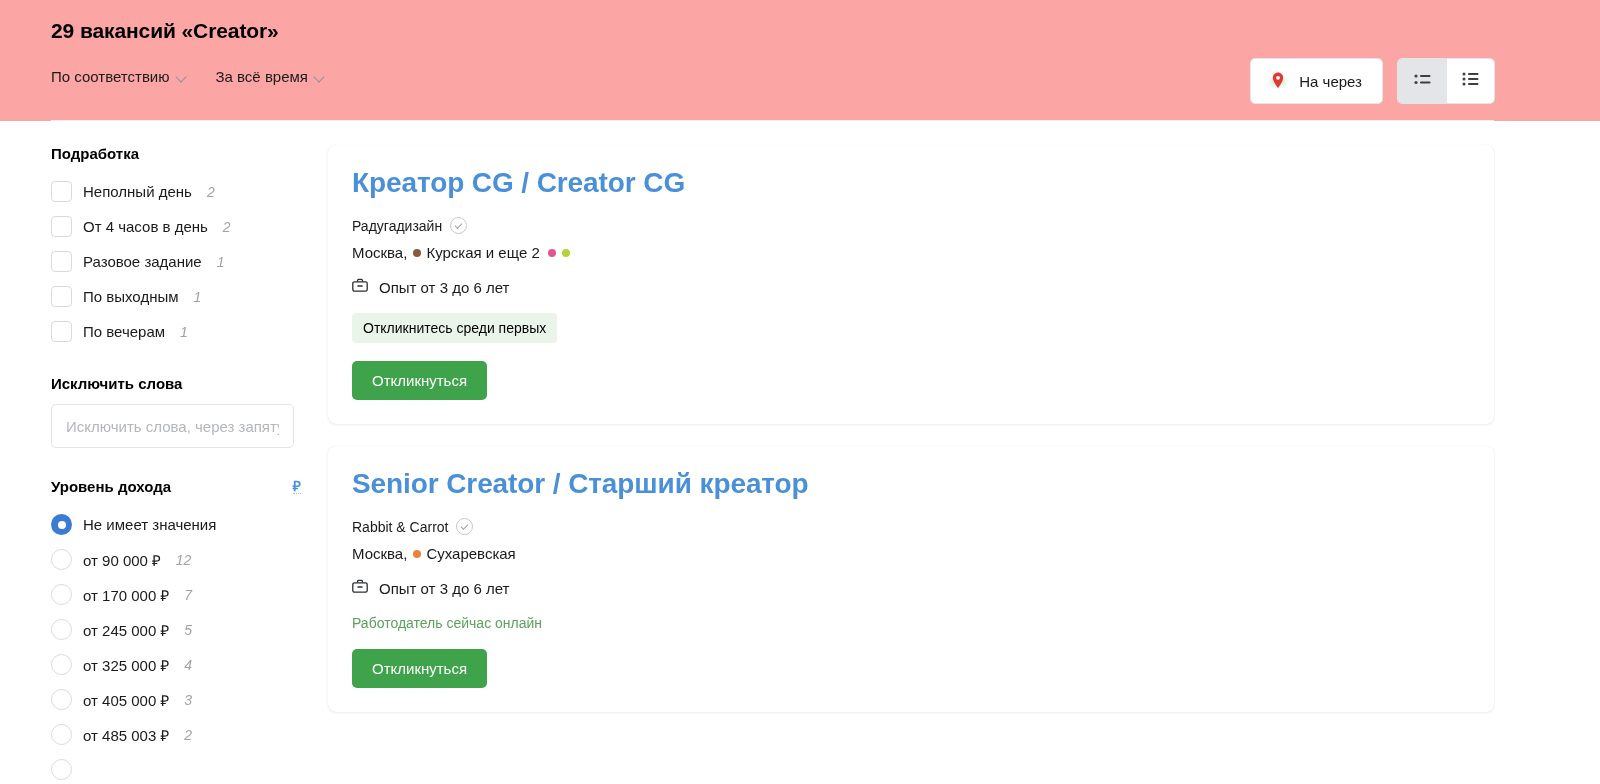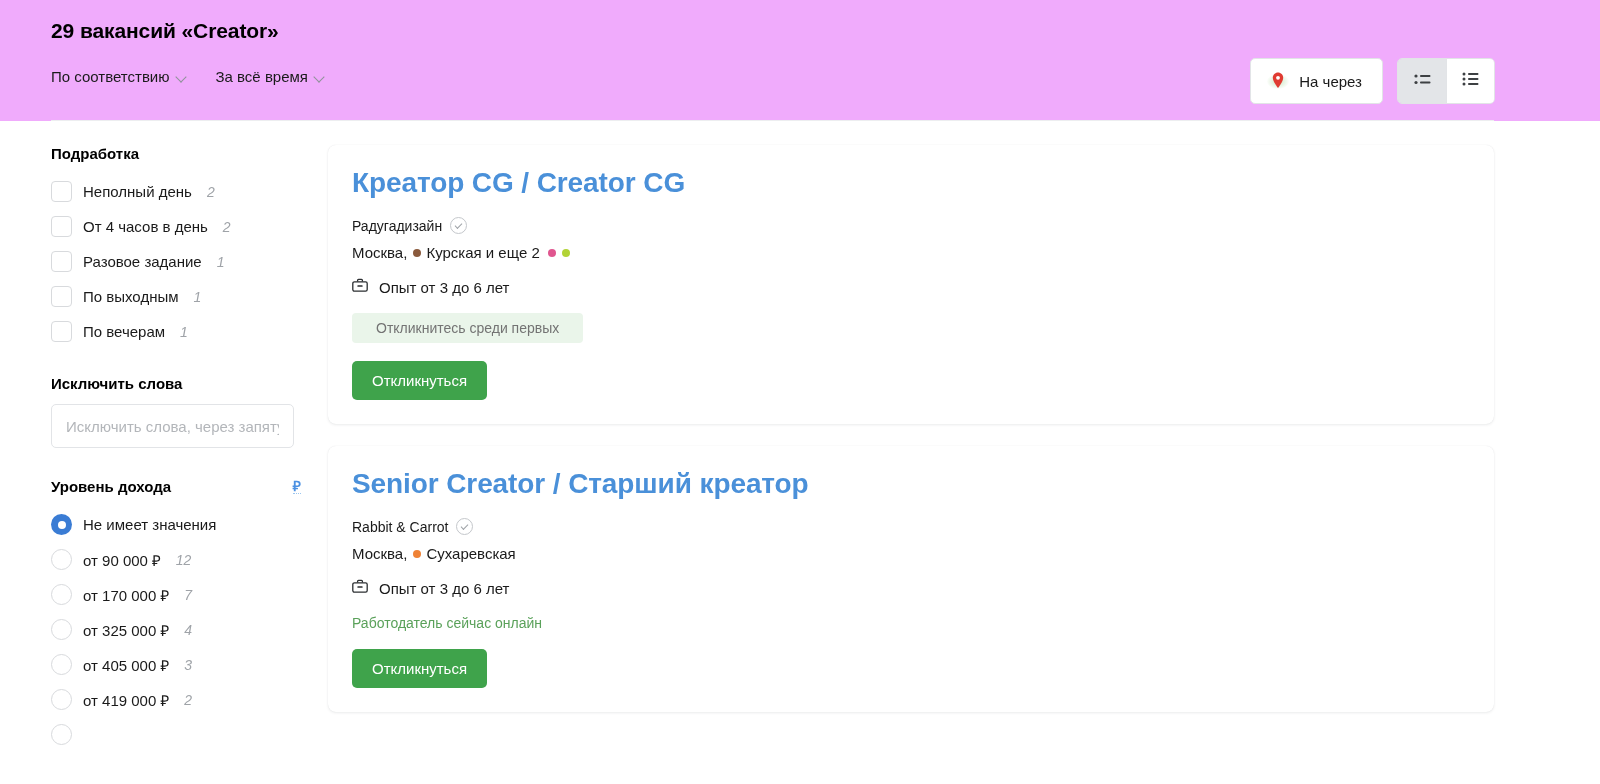--- a/index.html
+++ b/index.html
@@ -8,21 +8,21 @@
     height: 784px;
     overflow: hidden;
     background: #ffffff;
     font-family: "Liberation Sans", sans-serif;
     color: #000000;
     -webkit-font-smoothing: antialiased;
   }
   .page { position: relative; width: 1600px; height: 784px; background: #fff; }
 
   
-  .header-zone { position: absolute; left: 0; top: 0; width: 1600px; height: 121px; background:#f0abfc; }
+  .header-zone { position: absolute; left: 0; top: 0; width: 1600px; height: 121px; background:#fca5a5; }
   .page-title {
     position: absolute; left: 51px; top: 19px;
     font-size: 21px; font-weight: bold; letter-spacing: -0.1px; color:#000;
   }
   .sort-row { position: absolute; left: 51px; top: 68px; display:flex; align-items:center; gap: 28px; }
   .sort-ctl { display:flex; align-items:center; gap:7px; cursor:pointer; }
   .sort-ctl-label { font-size:15px; color:#1a1a1a; }
   .chev {
     width: 11px; height: 11px; position: relative; top: 1px;
   }
@@ -113,22 +113,22 @@
   }
   .verified::after {
     content:""; width:6px; height:3px; border-left:1.4px solid #9ea2a7; border-bottom:1.4px solid #9ea2a7;
     transform: rotate(-45deg); margin-top:-2px;
   }
   .vac-location { margin-top: 10px; display:flex; align-items:center; font-size:15px; color:#1a1a1a; }
   .metro-dot { width:8px; height:8px; border-radius:50%; display:inline-block; margin:0 5px 0 6px; flex:none; }
   .metro-extra-dot { width:8px; height:8px; border-radius:50%; display:inline-block; margin-left:8px; flex:none; }
   .vac-exp { margin-top: 17px; display:flex; align-items:center; gap:11px; font-size:15px; color:#1a1a1a; }
   .vac-badge {
-    margin-top: 17px; display:inline-block; background:#eaf5ea; color:#737373;
-    font-size:14px; padding:7px 24px; border-radius:4px;
+    margin-top: 17px; display:inline-block; background:#eaf5ea; color:#000000;
+    font-size:14px; padding:7px 11px; border-radius:4px;
   }
   .vac-note { margin-top: 18px; font-size:14px; color:#5aa15a; }
   .apply-btn {
     margin-top: 18px; display:inline-block; background:#3fa34b; color:#fff;
     font-size:15px; font-family:"Liberation Sans", sans-serif;
     border:none; border-radius:5px; padding: 11px 20px; cursor:pointer;
   }
 </style>
 </head>
 <body>
@@ -253,36 +253,41 @@
           <span class="opt-label">от 90 000 ₽</span>
           <span class="opt-count">12</span>
         </label>
 
         <label class="opt">
           <span class="radio"></span>
           <span class="opt-label">от 170 000 ₽</span>
           <span class="opt-count">7</span>
         </label>
 
+        <label class="opt">
+          <span class="radio"></span>
+          <span class="opt-label">от 245 000 ₽</span>
+          <span class="opt-count">5</span>
+        </label>
 
         <label class="opt">
           <span class="radio"></span>
           <span class="opt-label">от 325 000 ₽</span>
           <span class="opt-count">4</span>
         </label>
 
         <label class="opt">
           <span class="radio"></span>
           <span class="opt-label">от 405 000 ₽</span>
           <span class="opt-count">3</span>
         </label>
 
         <label class="opt">
           <span class="radio"></span>
-          <span class="opt-label">от 419 000 ₽</span>
+          <span class="opt-label">от 485 003 ₽</span>
           <span class="opt-count">2</span>
         </label>
 
         <label class="opt">
           <span class="radio"></span>
         </label>
 
       </div>
     </div>
   </div>

